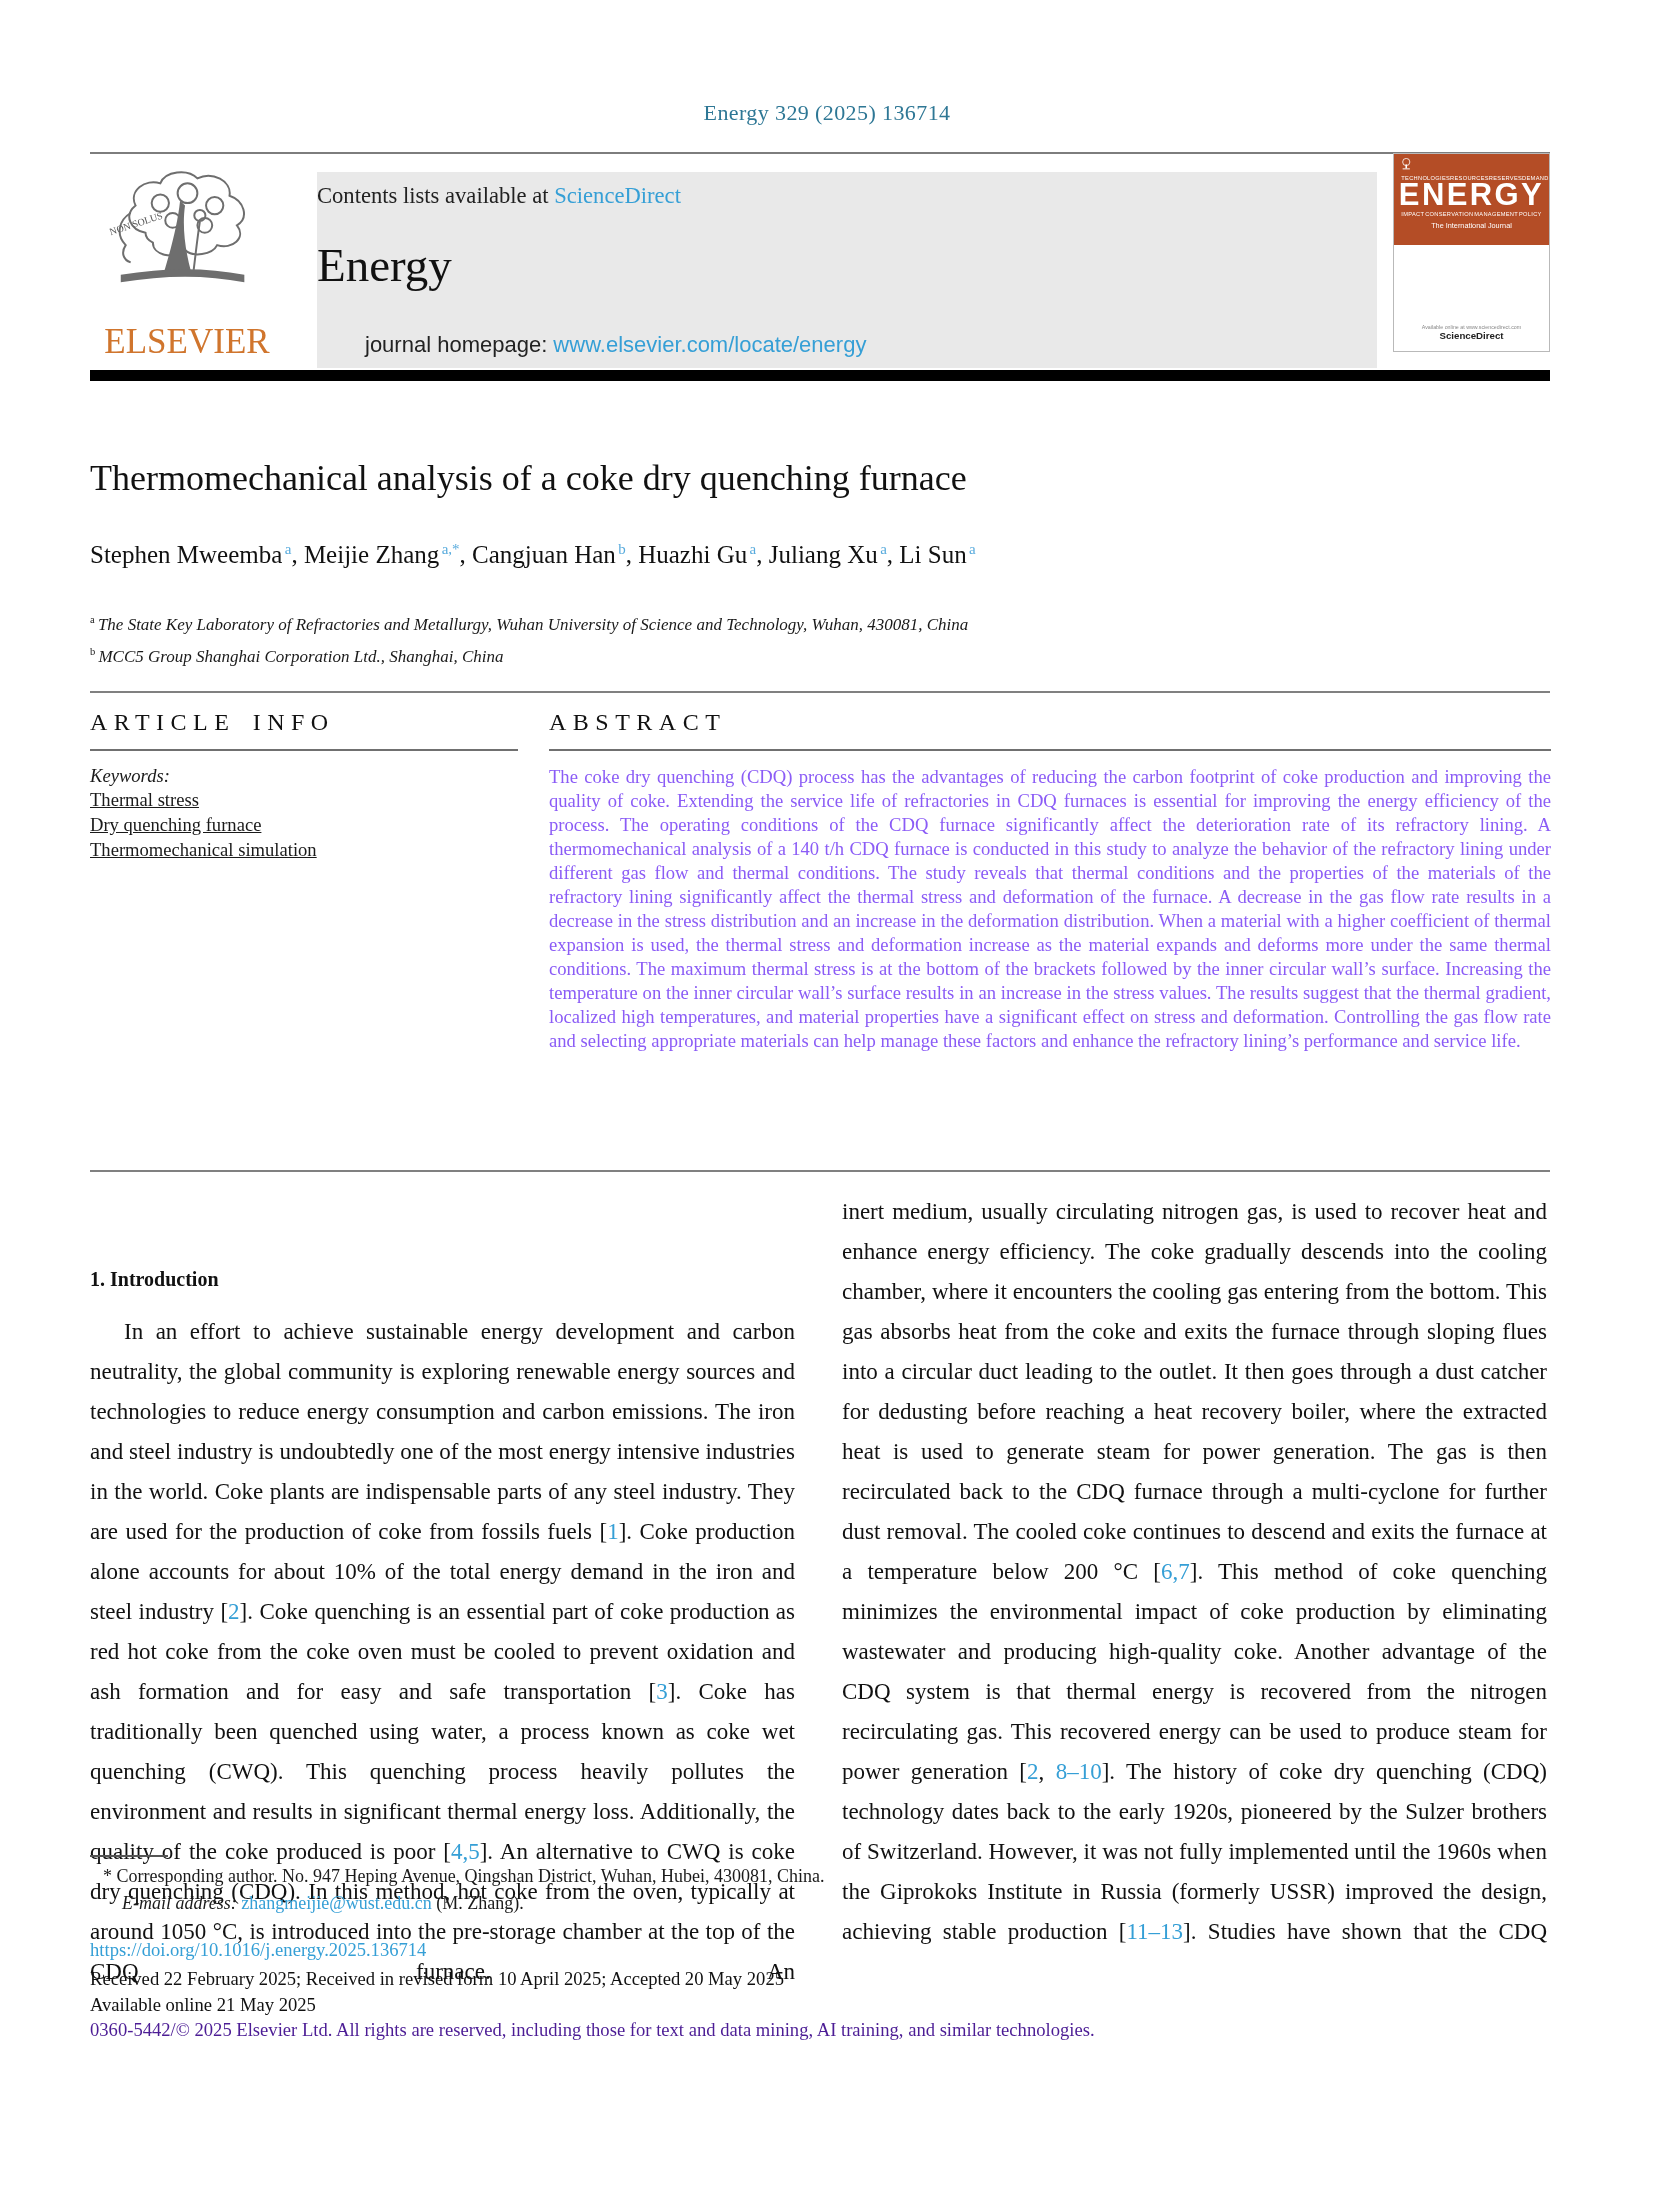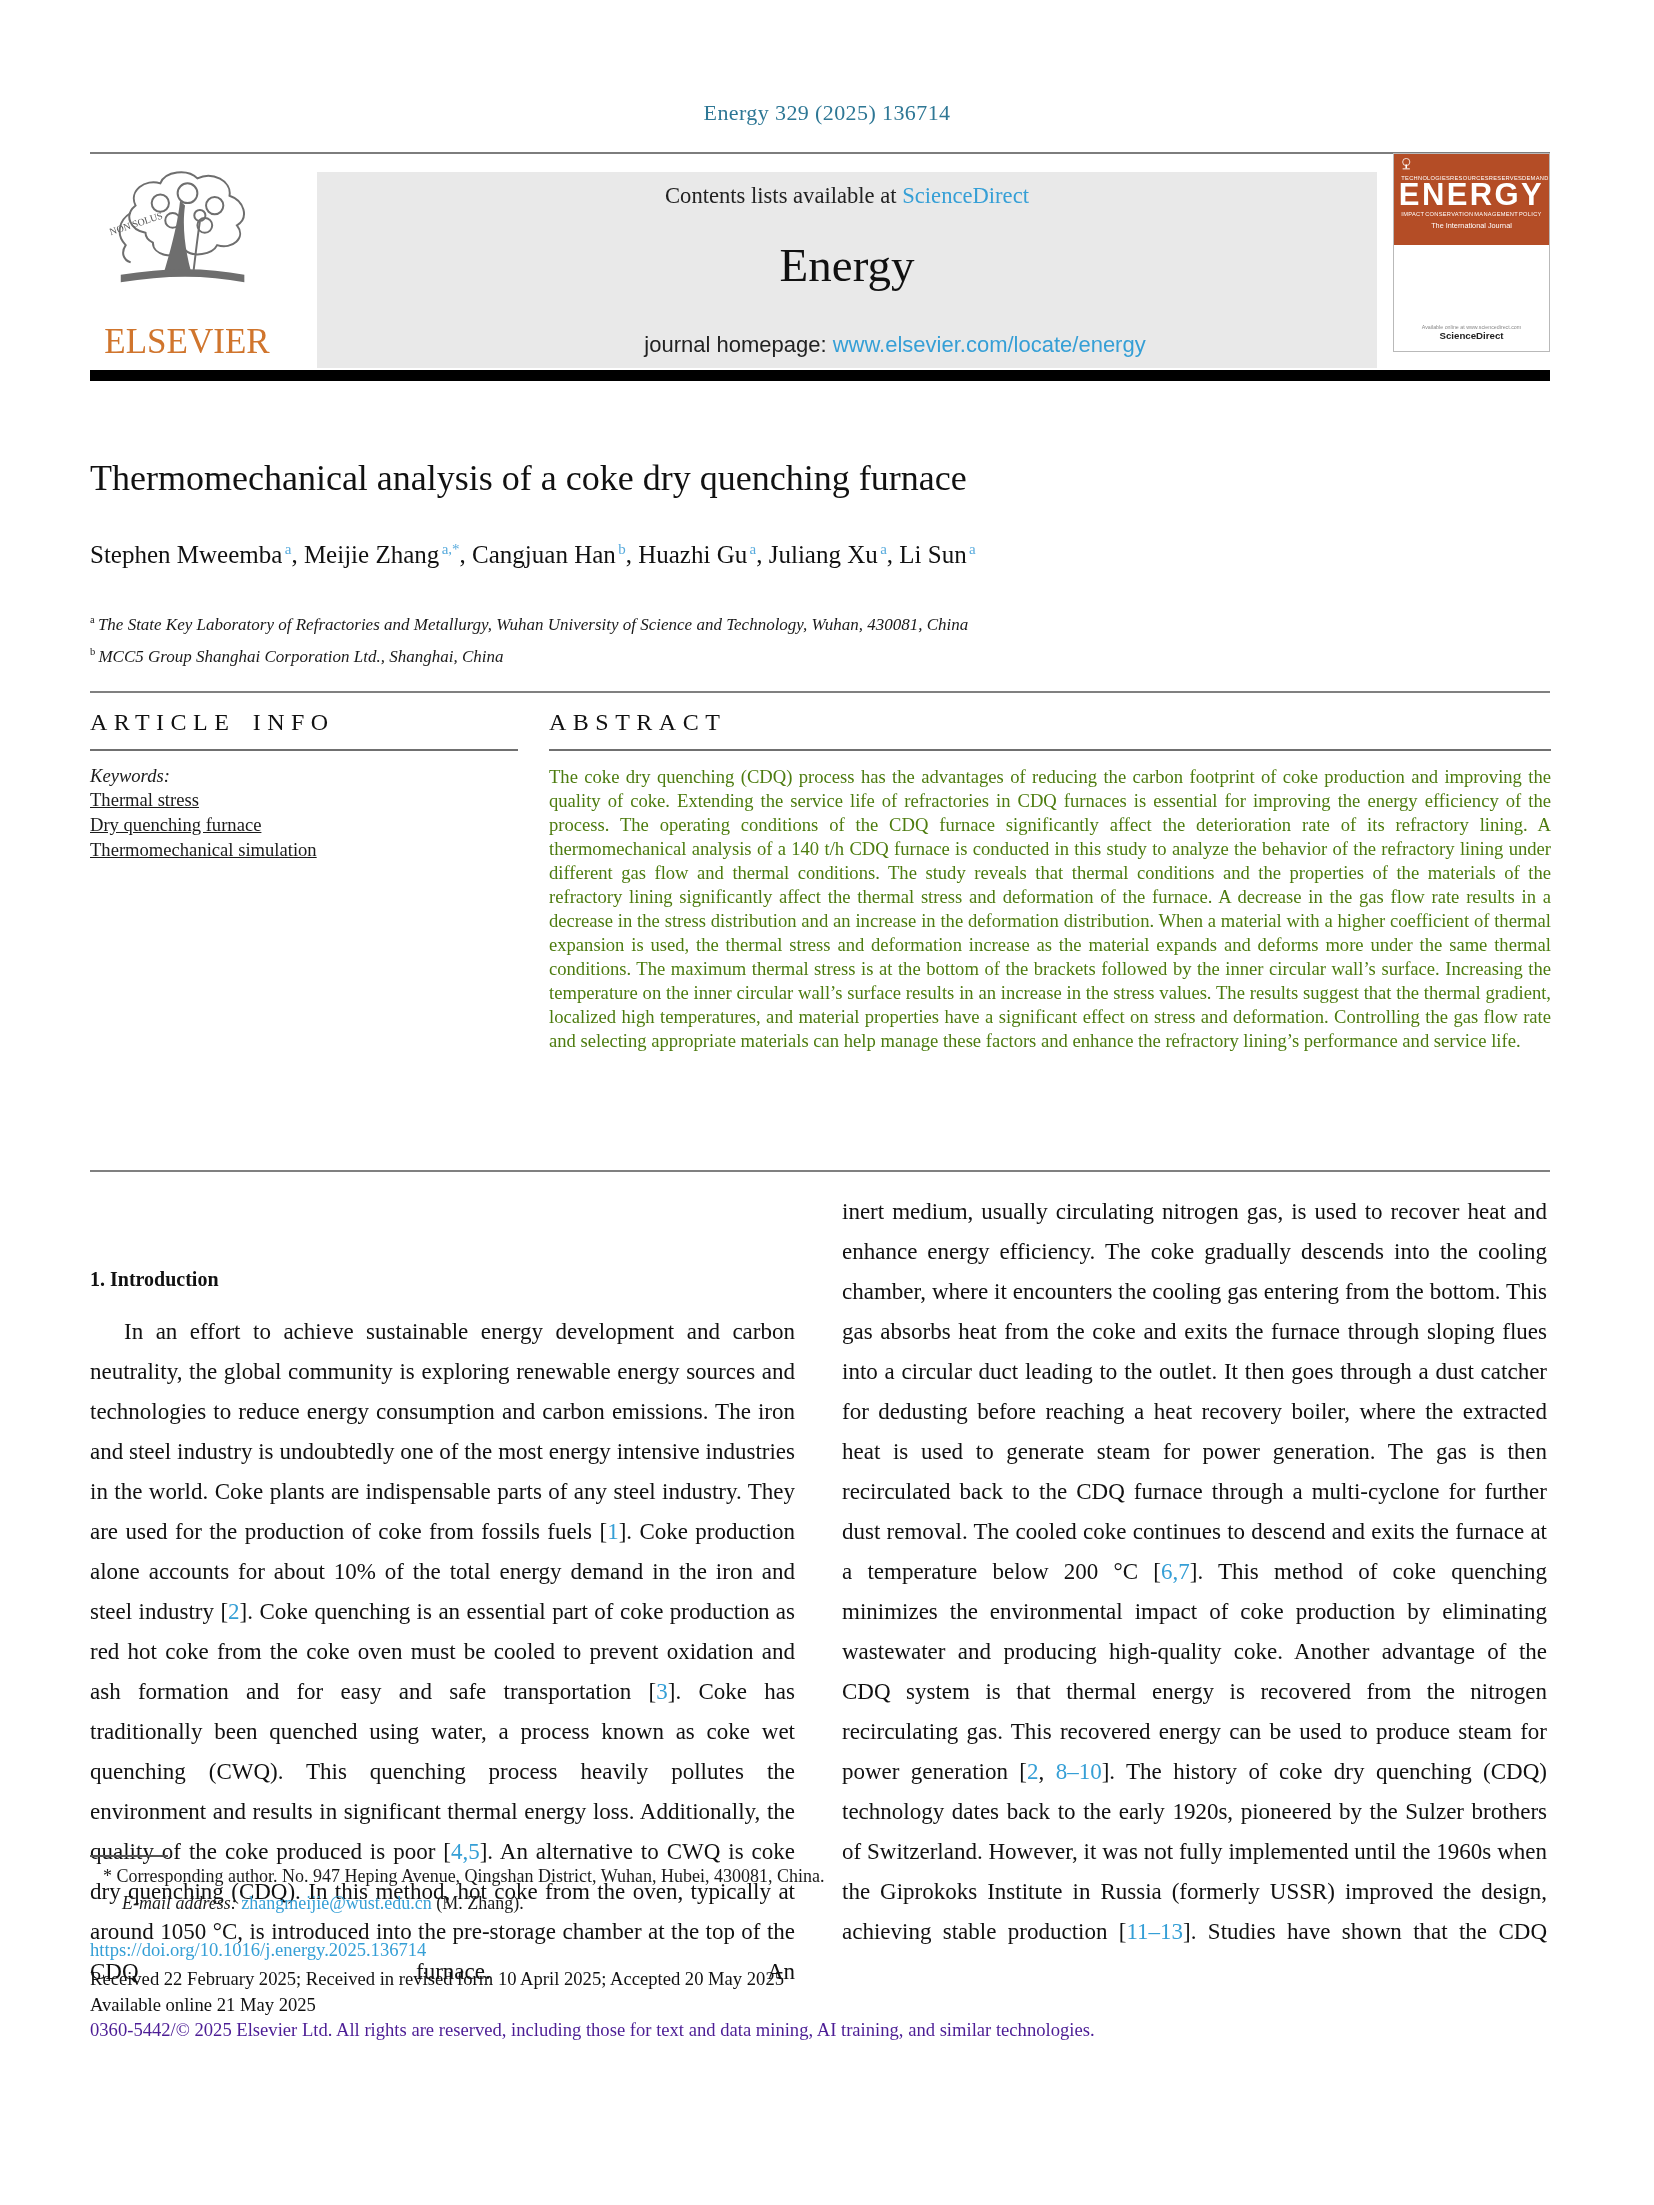--- a/index.html
+++ b/index.html
@@ -13,21 +13,21 @@
   .supk{vertical-align:super;font-size:0.62em;color:#1a1a1a;margin-right:3.2px;}
 
   .head-cite{position:absolute;top:100px;left:0;width:100%;text-align:center;
              font-size:22px;color:#2e7795;letter-spacing:0.4px;}
   .rule-a{position:absolute;top:152px;left:90px;width:1460px;height:2.4px;background:#7d7d7d;}
 
   .logo{position:absolute;top:166px;left:90px;width:194px;text-align:center;}
   .logo-text{font-size:35px;color:#d0752d;letter-spacing:0px;margin-top:16px;}
 
   .graybox{position:absolute;top:172px;left:317px;width:1060px;height:196px;background:#e9e9e9;
-           text-align:center;}
+           text-align:left;}
   .contents-line{margin-top:11.3px;font-size:22.6px;color:#222;}
   .journal-name{margin-top:29px;font-size:47px;color:#111;}
   .homepage-line{position:absolute;bottom:9.7px;left:0;width:100%;
                  font-family:"Liberation Sans",sans-serif;font-size:22px;color:#222;padding-left:48px;}
 
   .cover{position:absolute;top:153px;left:1393px;width:157px;height:199px;background:#fff;
          border:0.8px solid #b9b9b9;box-sizing:border-box;}
   .cover-top{position:relative;height:91px;background:#b44d26;color:#fff;
              font-family:"Liberation Sans",sans-serif;overflow:hidden;}
   .cover-words{display:flex;justify-content:space-between;padding:0 7.3px;margin-top:21px;
@@ -47,21 +47,21 @@
   .authors{position:absolute;top:541px;left:90px;width:1422px;font-size:25px;color:#111;}
   .affils{position:absolute;top:606px;left:90px;width:1422px;font-size:17px;line-height:27.5px;}
 
   .rule-b{position:absolute;top:691px;left:90px;width:1460px;height:1.6px;background:#808080;}
   .info-col{position:absolute;top:709px;left:90px;width:428px;}
   .abs-col{position:absolute;top:709px;left:549px;width:1002px;}
   .sec-head{font-size:24px;letter-spacing:6.5px;word-spacing:4.8px;color:#111;}
   .col-rule{height:1.6px;background:#707070;margin-top:13px;}
   .kw-label{margin-top:14.5px;font-size:18.6px;font-style:italic;}
   .kw-line{font-size:18.6px;line-height:25px;text-decoration:underline;}
-  .abs-text{margin-top:14.5px;font-size:18.6px;line-height:24px;text-align:justify;color:#4d7c0f;}
+  .abs-text{margin-top:14.5px;font-size:18.6px;line-height:24px;text-align:justify;color:#8b5cf6;}
   .rule-c{position:absolute;top:1170px;left:90px;width:1460px;height:1.6px;background:#808080;}
 
   .col-left{position:absolute;top:1194px;left:90px;width:709px;}
   .col-right{position:absolute;top:1192px;left:842px;width:709px;}
   .intro-head{margin:74px 0 0 0;font-size:20px;font-weight:bold;color:#111;}
   .body-p{margin:21px 4px 0 0;font-size:23px;line-height:40px;text-align:justify;
           text-align-last:justify;color:#111;}
   .body-p.first{margin-top:0;}
   .indent{text-indent:34px;}
 

